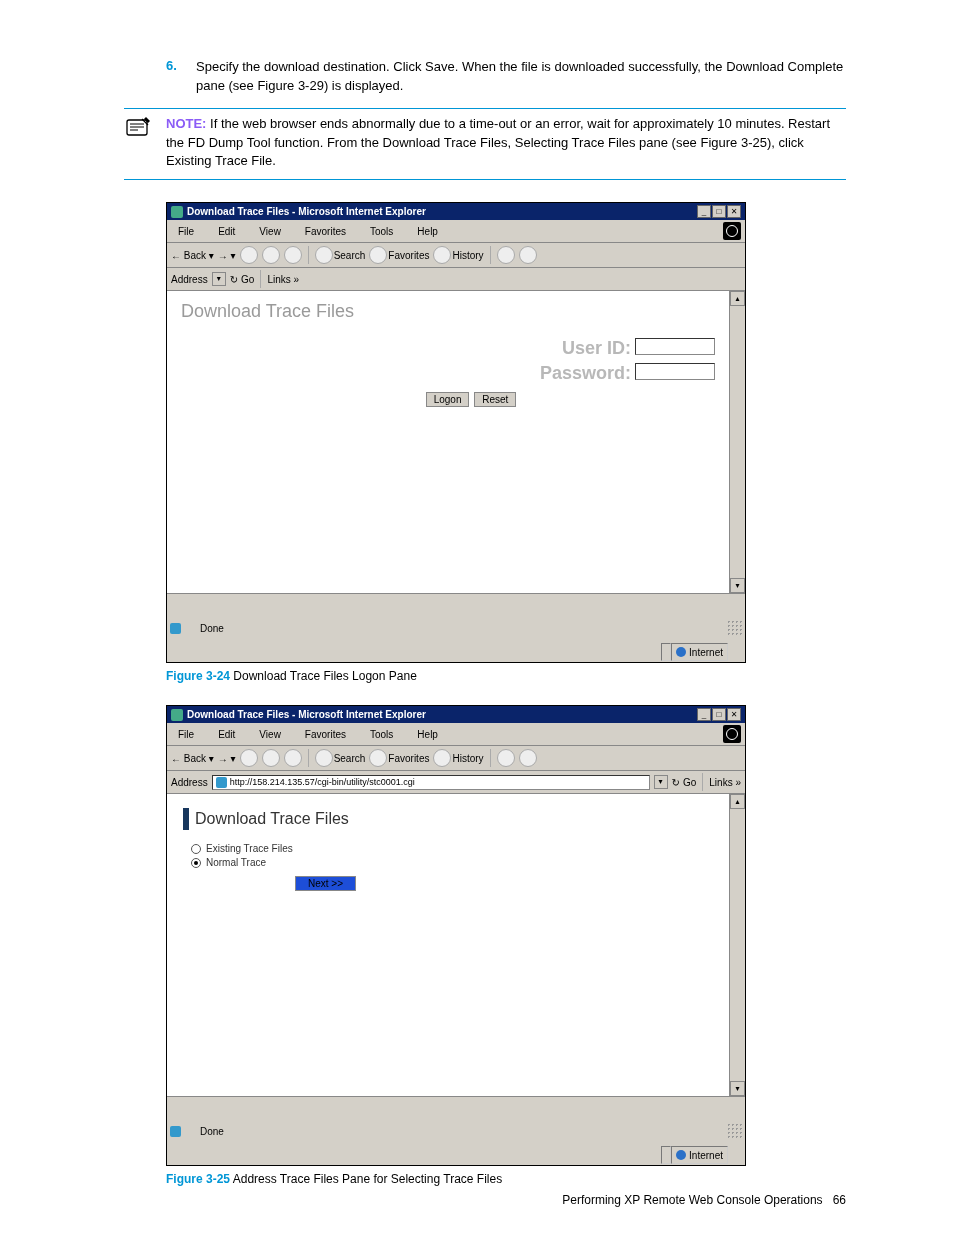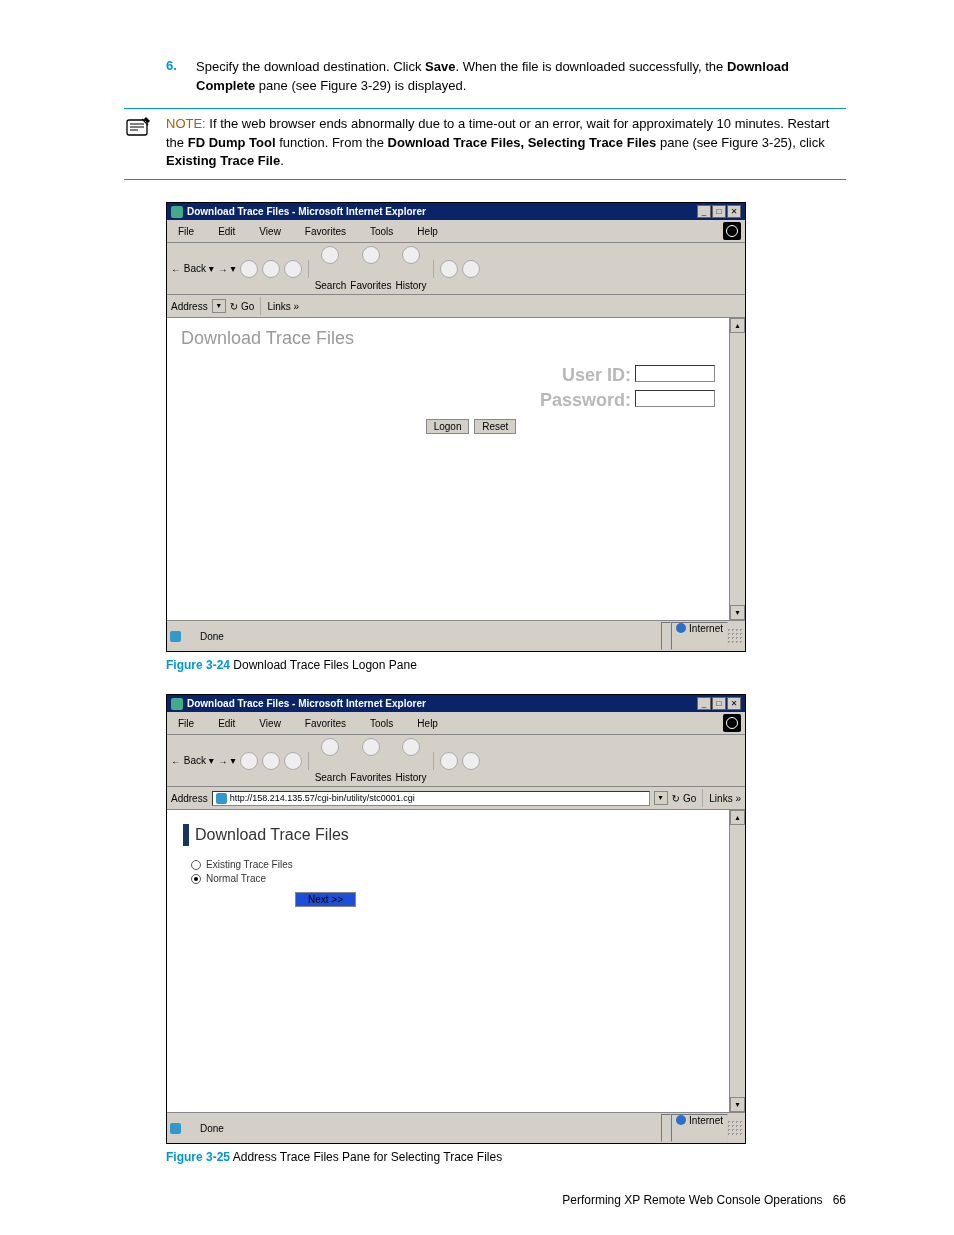--- a/index.html
+++ b/index.html
@@ -29,22 +29,22 @@
     .step-text { flex: 1; line-height: 1.45; }
     .hr { border-top: 1px solid #0096d6; margin: 8px 0 6px -4px; }
     .note-row {
       display: flex;
       gap: 10px;
       margin-bottom: 6px;
       margin-left: -4px;
     }
     .note-icon-wrap { width: 32px; flex-shrink: 0; padding-top: 2px; }
     .note-body { flex: 1; line-height: 1.45; }
-    .note-label { color: #a16207; font-weight: normal; }
-    b { font-weight: bold; }
+    .note-label { color: #8b5cf6; font-weight: bold; }
+    b { font-weight: normal; }
     
     .figwrap { margin: 22px 0 6px 38px; }
     .ie-window {
       width: 580px;
       border: 1px solid #000;
       background: #d4d0c8;
       font-size: 10px;
     }
     .ie-title {
       background: #0a246a;
@@ -59,21 +59,21 @@
     .winctrls { display: flex; gap: 1px; }
     .winbtn { width: 14px; height: 13px; background: #d4d0c8; color:#000; font-size:8px; display:flex; align-items:center; justify-content:center; border:1px solid #666; }
     .ie-menu { display:flex; gap:10px; padding: 2px 4px; border-bottom:1px solid #888; align-items:center; }
     .ie-menu span { padding: 1px 7px; }
     .ie-menu .spacer { flex:1; }
     .ie-logo { width:18px; height:18px; background:#000; border-radius:2px; display:flex; align-items:center; justify-content:center; }
     .ie-logo::after { content:''; width:10px; height:10px; border:1px solid #fff; border-radius:50%; }
     .ie-tool { display:flex; align-items:center; gap:4px; padding:3px 4px; border-bottom:1px solid #888; }
     .tbtn { width:18px; height:18px; border:1px solid #aaa; border-radius:50%; background:#eee; }
     .tsep { width:1px; height:18px; background:#aaa; margin:0 2px; }
-    .tlabel { display:flex; align-items:center; gap:16px;flex-direction:column; }
+    .tlabel { display:flex; align-items:center; gap:1px; }
     .ie-addr { display:flex; align-items:center; gap:4px; padding:2px 4px; border-bottom:1px solid #888; }
     .addr-in {
       flex:1; background:#fff; border:1px inset #888; padding:1px 3px;
       display:flex; align-items:center; gap:3px; font-size:9px;
     }
     .addr-ico { width:11px; height:11px; background:#39c; border-radius:2px; }
     .addr-dd { width:14px; height:14px; border:1px solid #888; background:#d4d0c8; text-align:center; font-size:8px; line-height:12px; }
     .gobtn { display:flex; align-items:center; gap:3px; }
     .ie-content {
       background:#fff; height: 302px; position:relative; display:flex;
@@ -83,21 +83,21 @@
     .sb-btn { height:15px; background:#d4d0c8; border:1px solid #888; font-size:8px; text-align:center; line-height:13px; }
     .pg-title1 { color:#9a9a9a; font-size:18px; font-family: Arial; margin-bottom: 16px; }
     .lform { display:grid; grid-template-columns:auto 80px; gap:4px 4px; margin-left:2px; }
     .llabel { color:#b8b8b8; font-size:18px; font-weight:bold; text-align:right; }
     .lfield { border:1px inset #888; background:#fff; height:17px; }
     .lbtns { grid-column: 1 / span 2; text-align:center; margin-top:4px; margin-left:44px; }
     .wbtn { border:1px solid #888; background:#d4d0c8; font-size:10px; padding:1px 7px; margin:0 1px; }
     .ie-status { display:flex; align-items:center; padding:1px 3px; border-top:1px solid #888; }
     .status-left { display:flex; align-items:center; gap:19px; }
     .status-spacer { flex:1; }
-    .status-seg { border:1px inset #ccc; padding:0 4px; height:28px; display:flex; align-items:flex-start; gap:3px; }
+    .status-seg { border:1px inset #ccc; padding:0 4px; height:18px; display:flex; align-items:center; gap:3px;margin-top:48px; }
     .globe { width:10px; height:10px; background:#2a70c8; border-radius:50%; }
     .grip { width:14px; height:14px; background-image: linear-gradient(135deg, #999 25%, transparent 25%); background-size:4px 4px; }
     .figcap { margin: 6px 0 0 38px; font-size:12px; }
     .figlabel { color:#0096d6; font-weight:bold; }
     
     .pg-title2 { font-size:16px; color:#333; padding:4px 0 10px 2px; display:flex; align-items:center; gap:6px; }
     .bar { width:6px; height:22px; background:#17365d; }
     .radio-row { display:flex; align-items:center; gap:5px; margin:3px 0 0 10px; font-size:10px; color:#333;}
     .radio { width:10px; height:10px; border:1px solid #555; border-radius:50%; position:relative; background:#fff; }
     .radio.sel::after { content:''; position:absolute; top:2px; left:2px; width:4px; height:4px; background:#000; border-radius:50%; }

